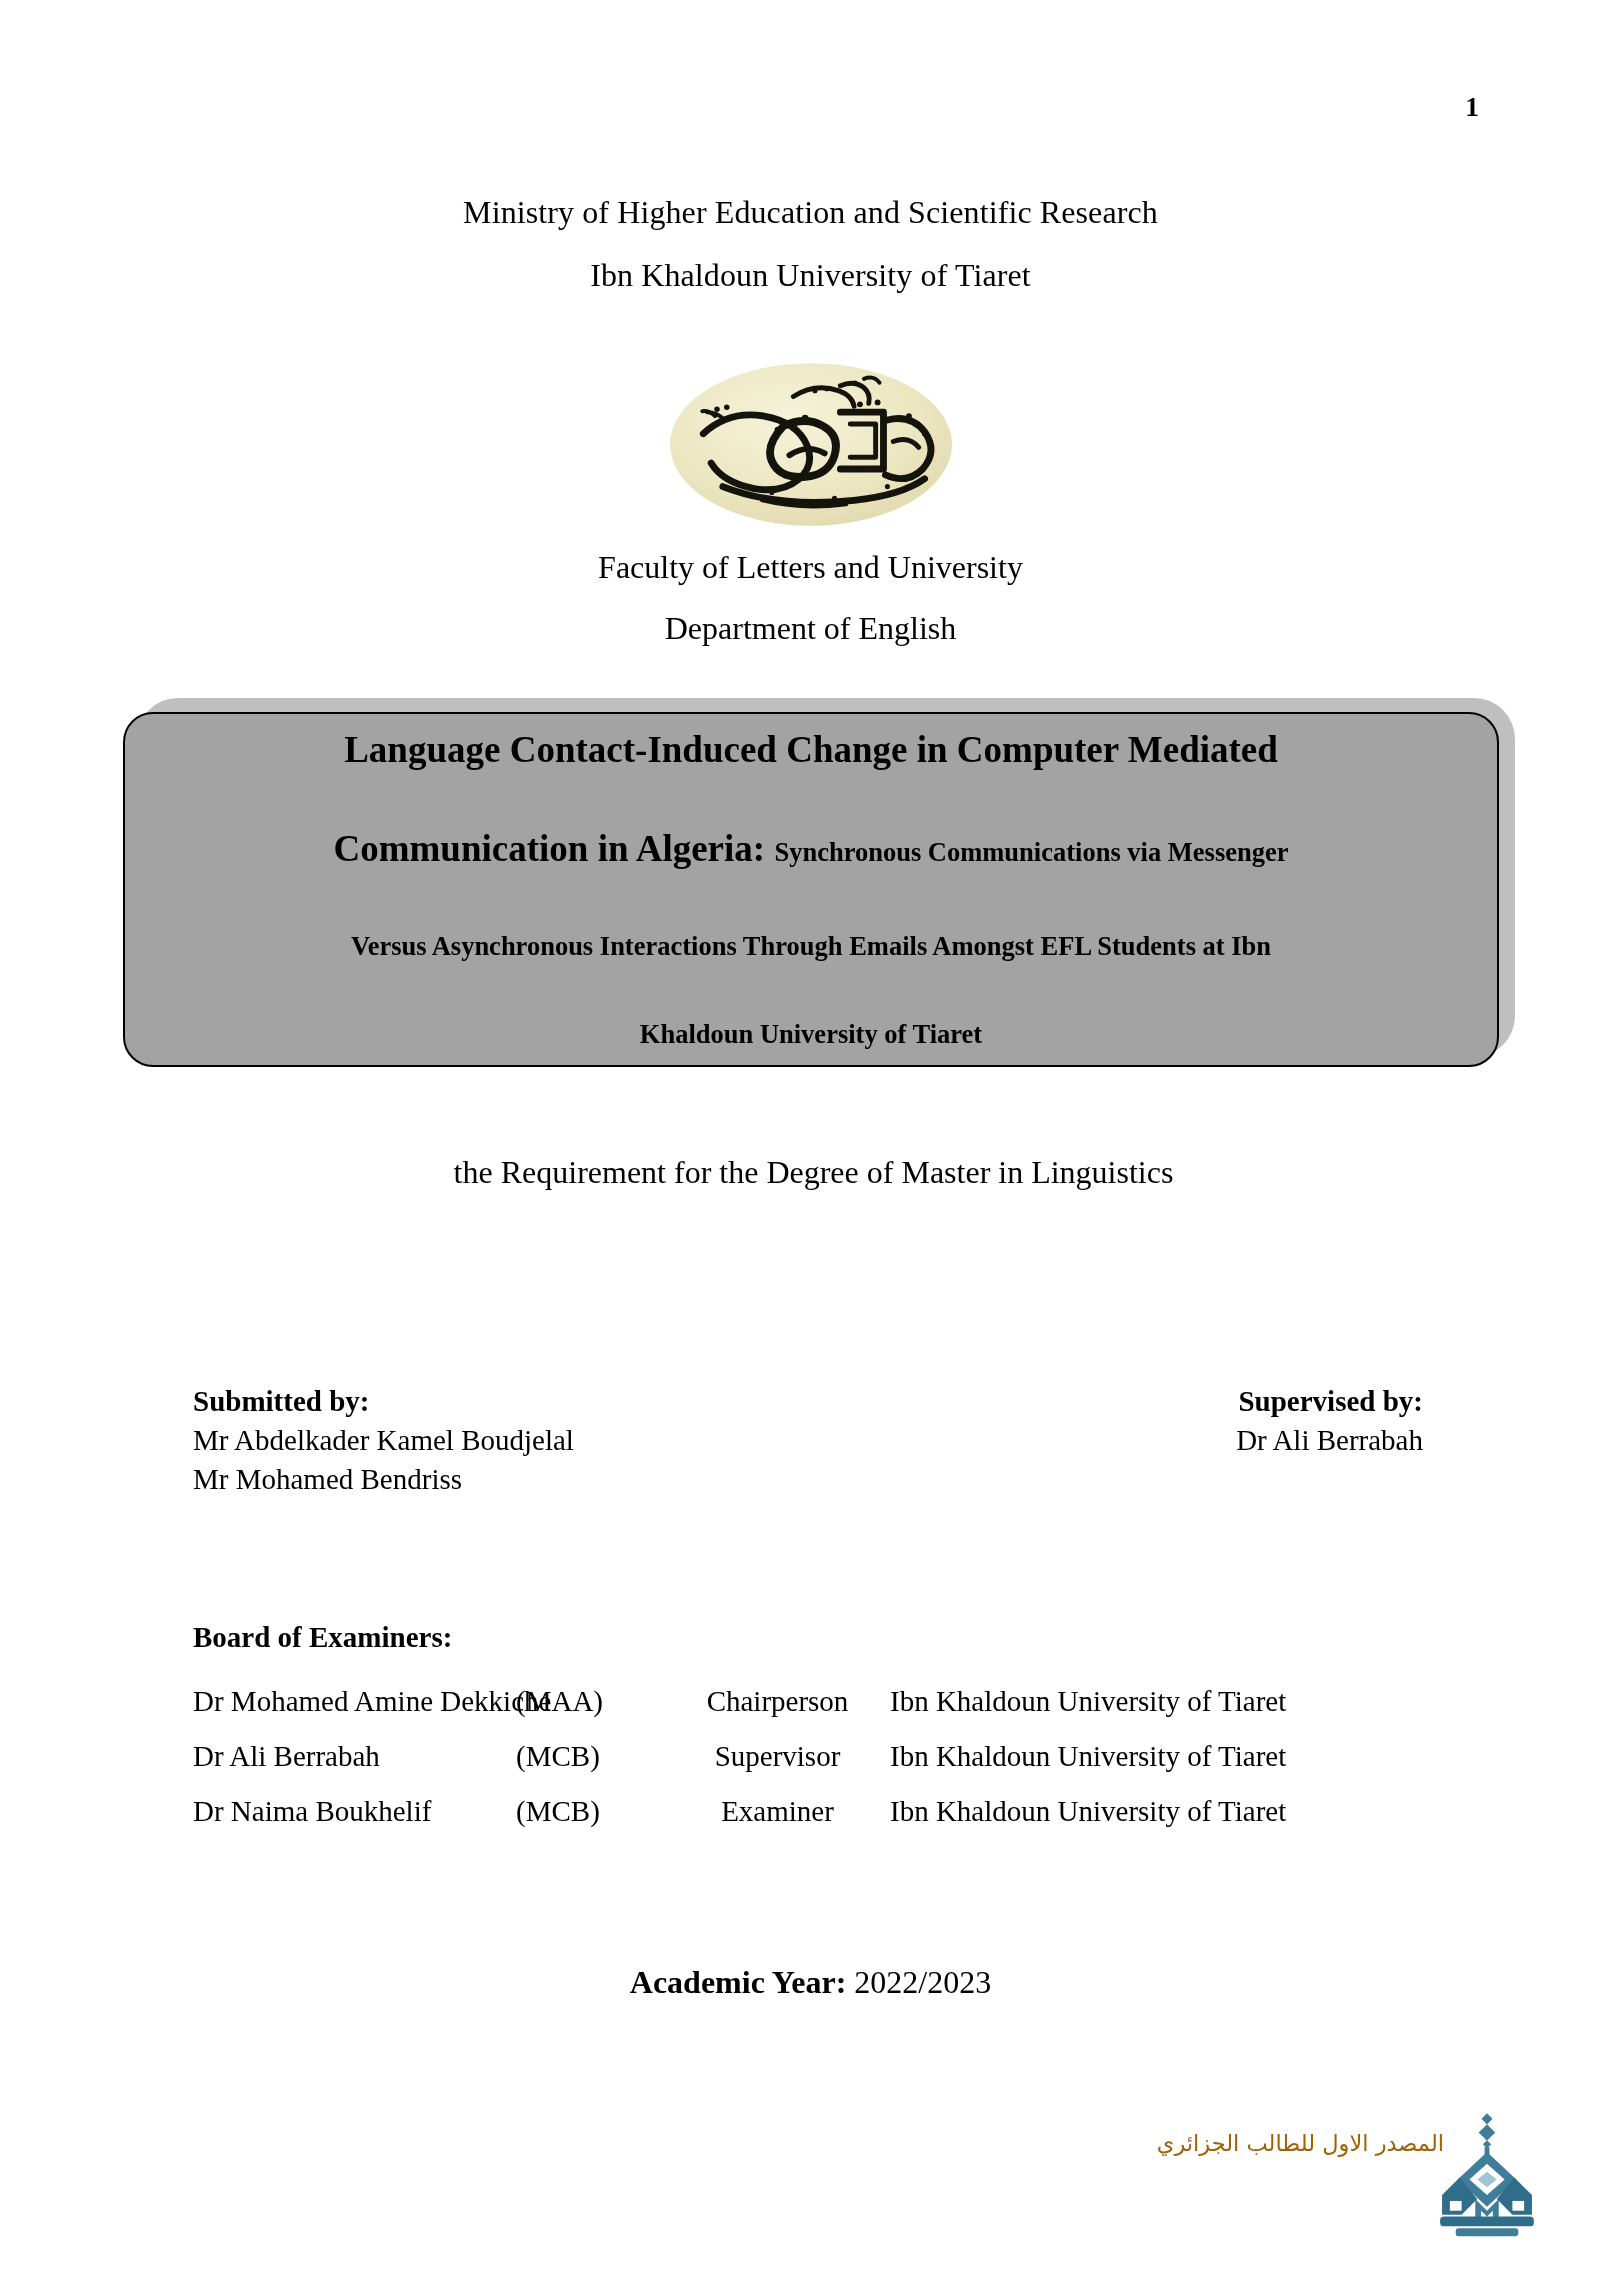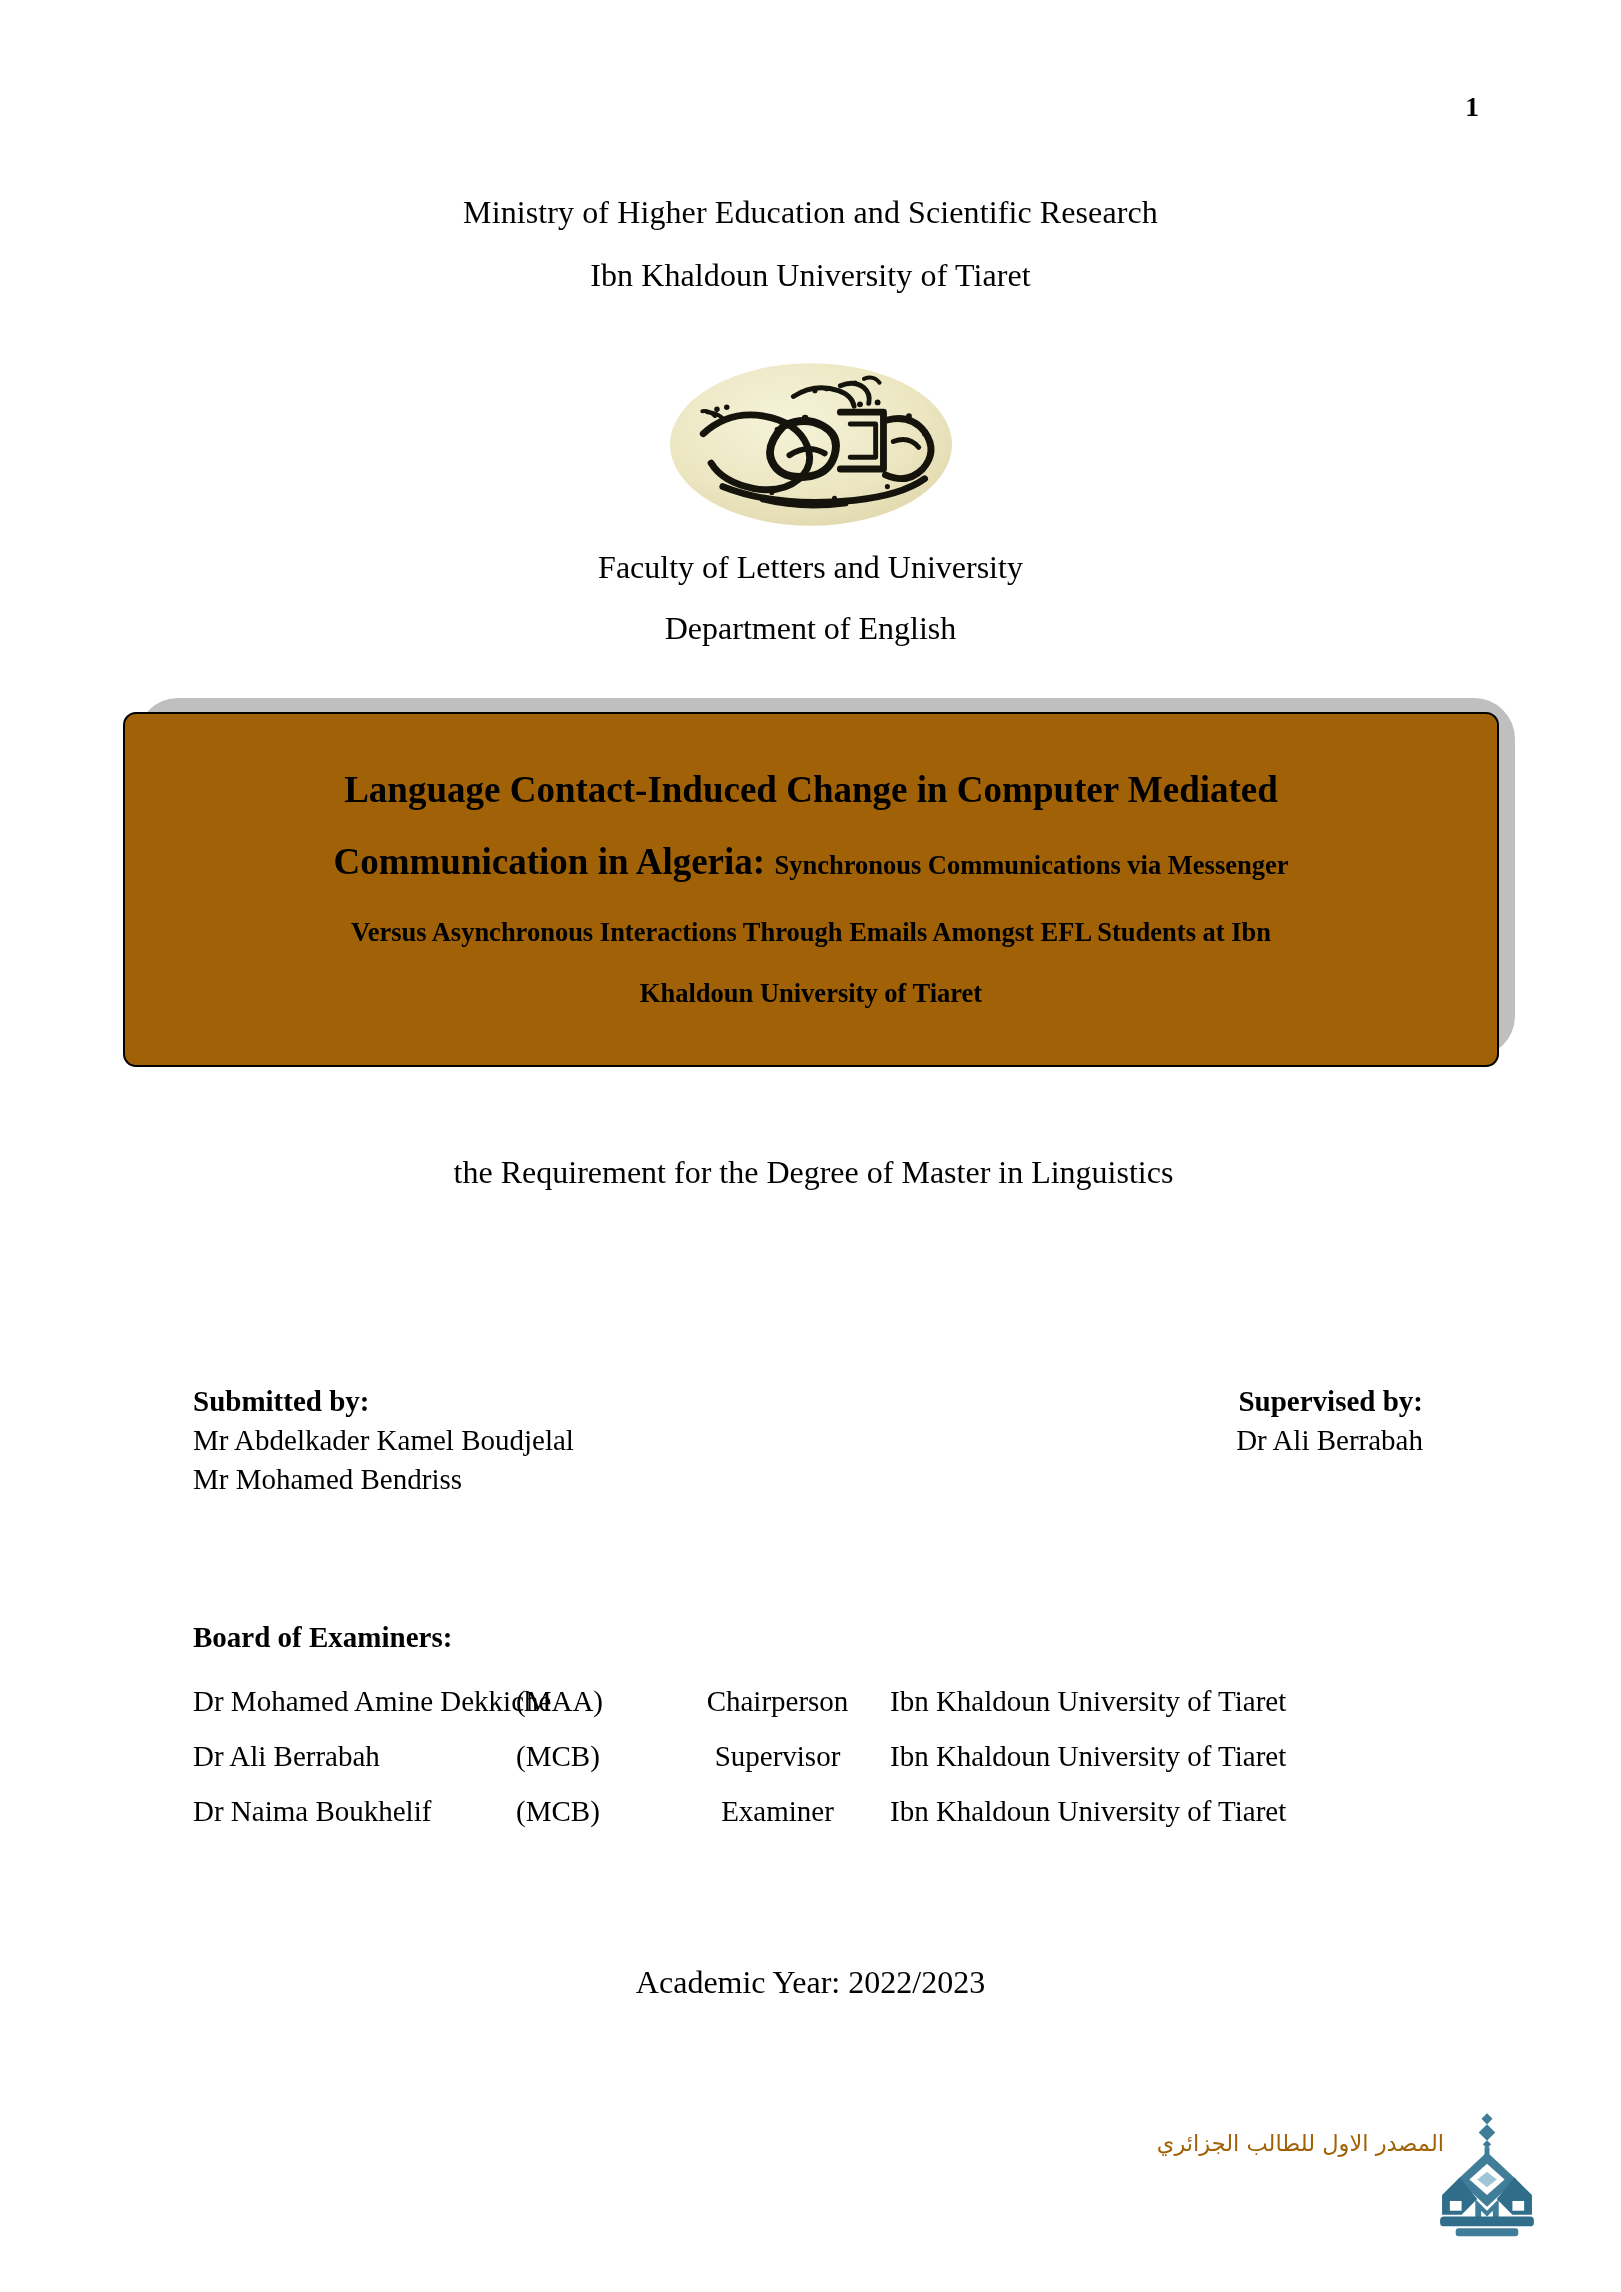--- a/index.html
+++ b/index.html
@@ -91,26 +91,26 @@
     background: #bfbfbf;
     border-radius: 41px;
   }
   .title-box {
     position: absolute;
     left: 0px;
     top: 13.7px;
     width: 1376px;
     height: 355px;
     border: 2px solid #000000;
-    border-radius: 13px;
-    background: #a16207;
+    border-radius: 30px;
+    background: #a3a3a3;
     box-sizing: border-box;
     display: flex;
     flex-direction: column;
-    justify-content: center;
+    justify-content: space-between;
     align-items: center;
     padding: 0 41px;
   }
   .title-l1 {
     font-size: 37px;
     font-weight: bold;
     line-height: 71px;
     text-align: center;
     white-space: nowrap;
   }
@@ -203,21 +203,21 @@
   
   .academic-year {
     position: absolute;
     top: 1960px;
     left: 0;
     width: 1621px;
     text-align: center;
     font-size: 32px;
     line-height: 45px;
   }
-  .academic-year .ay-label { font-weight: normal; }
+  .academic-year .ay-label { font-weight: bold; }
 
   
   .watermark {
     position: absolute;
     left: 1111px;
     top: 2125px;
     width: 421px;
     height: 123px;
   }
   .wm-text {

